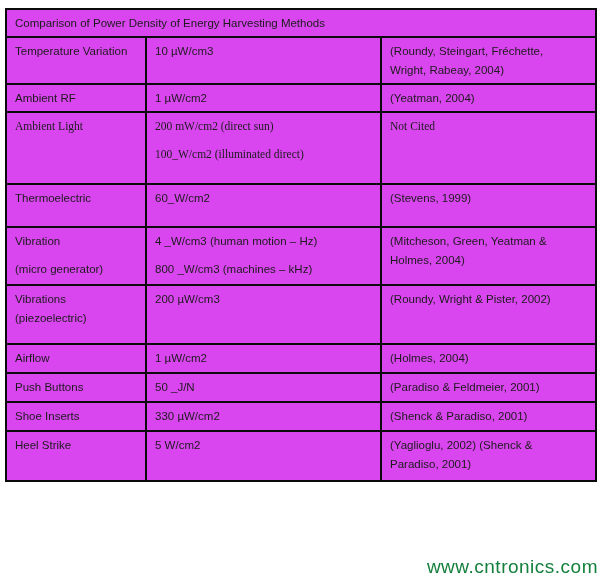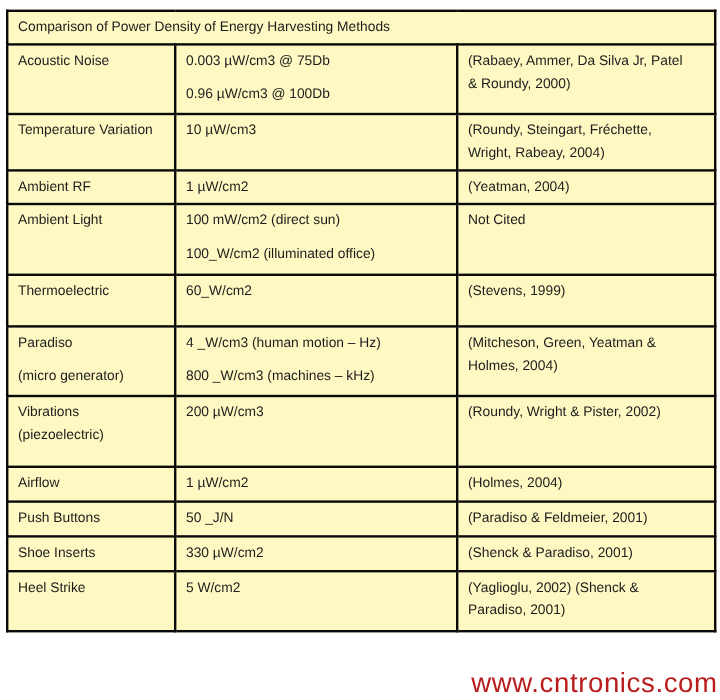--- a/index.html
+++ b/index.html
@@ -17,21 +17,21 @@
   }
   .sheet {
     position: absolute;
     left: 5px;
     top: 8px;
   }
   table.harvest {
     border-collapse: collapse;
     table-layout: fixed;
     width: 590px;
-    background: #fef9c3;
+    background: #d946ef;
   }
   table.harvest col.c1 { width: 140px; }
   table.harvest col.c2 { width: 235px; }
   table.harvest col.c3 { width: 215px; }
   table.harvest td, table.harvest th {
     border: 2px solid #0a0a0a;
     vertical-align: top;
     text-align: left;
     padding: 4px 8px 3px 8px;
     font-size: 11.5px;
@@ -46,82 +46,76 @@
   }
   .para + .para { margin-top: 9px; }
   tr.h24 { height: 24px; }
   tr.h29 { height: 29px; }
   tr.h30 { height: 43px; }
   tr.h33 { height: 15px; }
   tr.h47 { height: 47px; }
   tr.h49 { height: 59px; }
   tr.h50 { height: 50px; margin-left: 48px; }
   tr.h58 { height: 58px; }
-  tr.h59 { height: 59px; }
+  tr.h59 { height: 72px; font-family: Liberation Serif, serif; }
   .watermark {
     position: absolute;
     right: 2px;
     top: 556px;
-    font-size: 23px;
+    font-size: 19px;
     letter-spacing: 0.5px;
-    color: #b91c1c;
+    color: #15803d;
     white-space: nowrap;
   }
 </style>
 </head>
 <body>
 
 <div class="sheet">
   <table class="harvest">
     <colgroup>
         <col class="c1">
         <col class="c2">
         <col class="c3">
       </colgroup>
 
     <tbody>
         <tr class="h24">
       <td class="title-cell" colspan="3">Comparison of Power Density of Energy Harvesting Methods</td>
     </tr>
 
 
-    <tr class="h58">
-      <td><div class="para">Acoustic Noise</div></td>
-      <td><div class="para">0.003 µW/cm3 @ 75Db</div><div class="para">0.96 µW/cm3 @ 100Db</div></td>
-      <td>(Rabaey, Ammer, Da Silva Jr, Patel
-&amp; Roundy, 2000)</td>
-    </tr>
 
     <tr class="h47">
       <td><div class="para">Temperature Variation</div></td>
       <td><div class="para">10 µW/cm3</div></td>
       <td>(Roundy, Steingart, Fréchette,
 Wright, Rabeay, 2004)</td>
     </tr>
 
     <tr class="h33">
       <td><div class="para">Ambient RF</div></td>
       <td><div class="para">1 µW/cm2</div></td>
       <td>(Yeatman, 2004)</td>
     </tr>
 
     <tr class="h59">
       <td><div class="para">Ambient Light</div></td>
-      <td><div class="para">100 mW/cm2 (direct sun)</div><div class="para">100_W/cm2 (illuminated office)</div></td>
+      <td><div class="para">200 mW/cm2 (direct sun)</div><div class="para">100_W/cm2 (illuminated direct)</div></td>
       <td>Not Cited</td>
     </tr>
 
     <tr class="h30">
       <td><div class="para">Thermoelectric</div></td>
       <td><div class="para">60_W/cm2</div></td>
       <td>(Stevens, 1999)</td>
     </tr>
 
     <tr class="h58">
-      <td><div class="para">Paradiso</div><div class="para">(micro generator)</div></td>
+      <td><div class="para">Vibration</div><div class="para">(micro generator)</div></td>
       <td><div class="para">4 _W/cm3 (human motion – Hz)</div><div class="para">800 _W/cm3 (machines – kHz)</div></td>
       <td>(Mitcheson, Green, Yeatman &amp;
 Holmes, 2004)</td>
     </tr>
 
     <tr class="h49">
       <td><div class="para">Vibrations
 (piezoelectric)</div></td>
       <td><div class="para">200 µW/cm3</div></td>
       <td>(Roundy, Wright &amp; Pister, 2002)</td>

